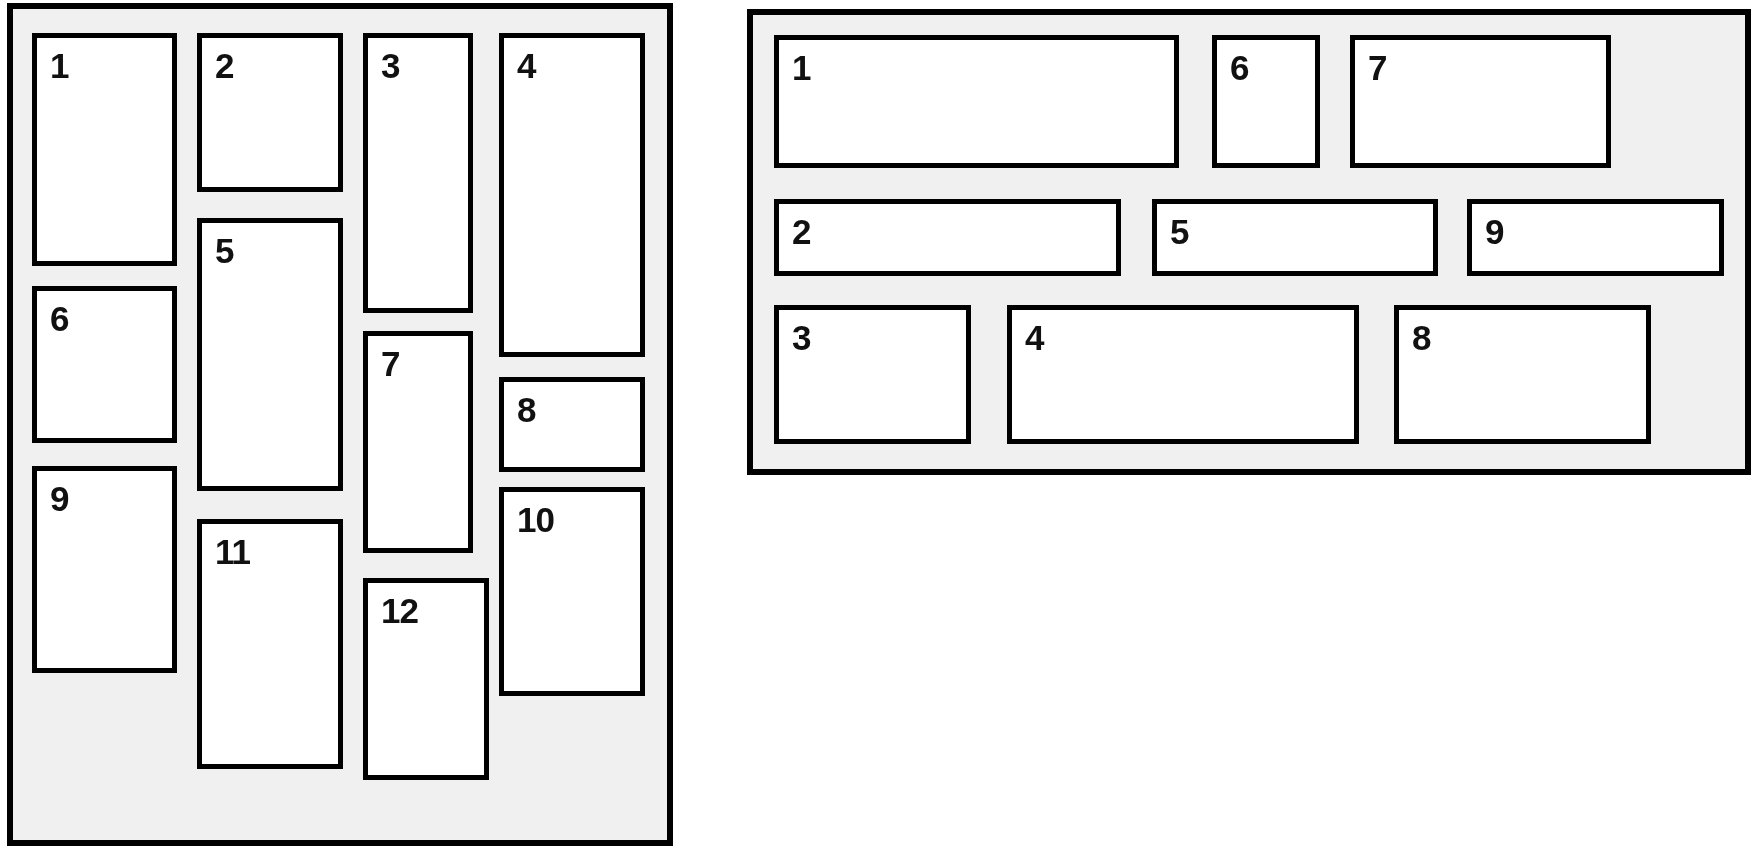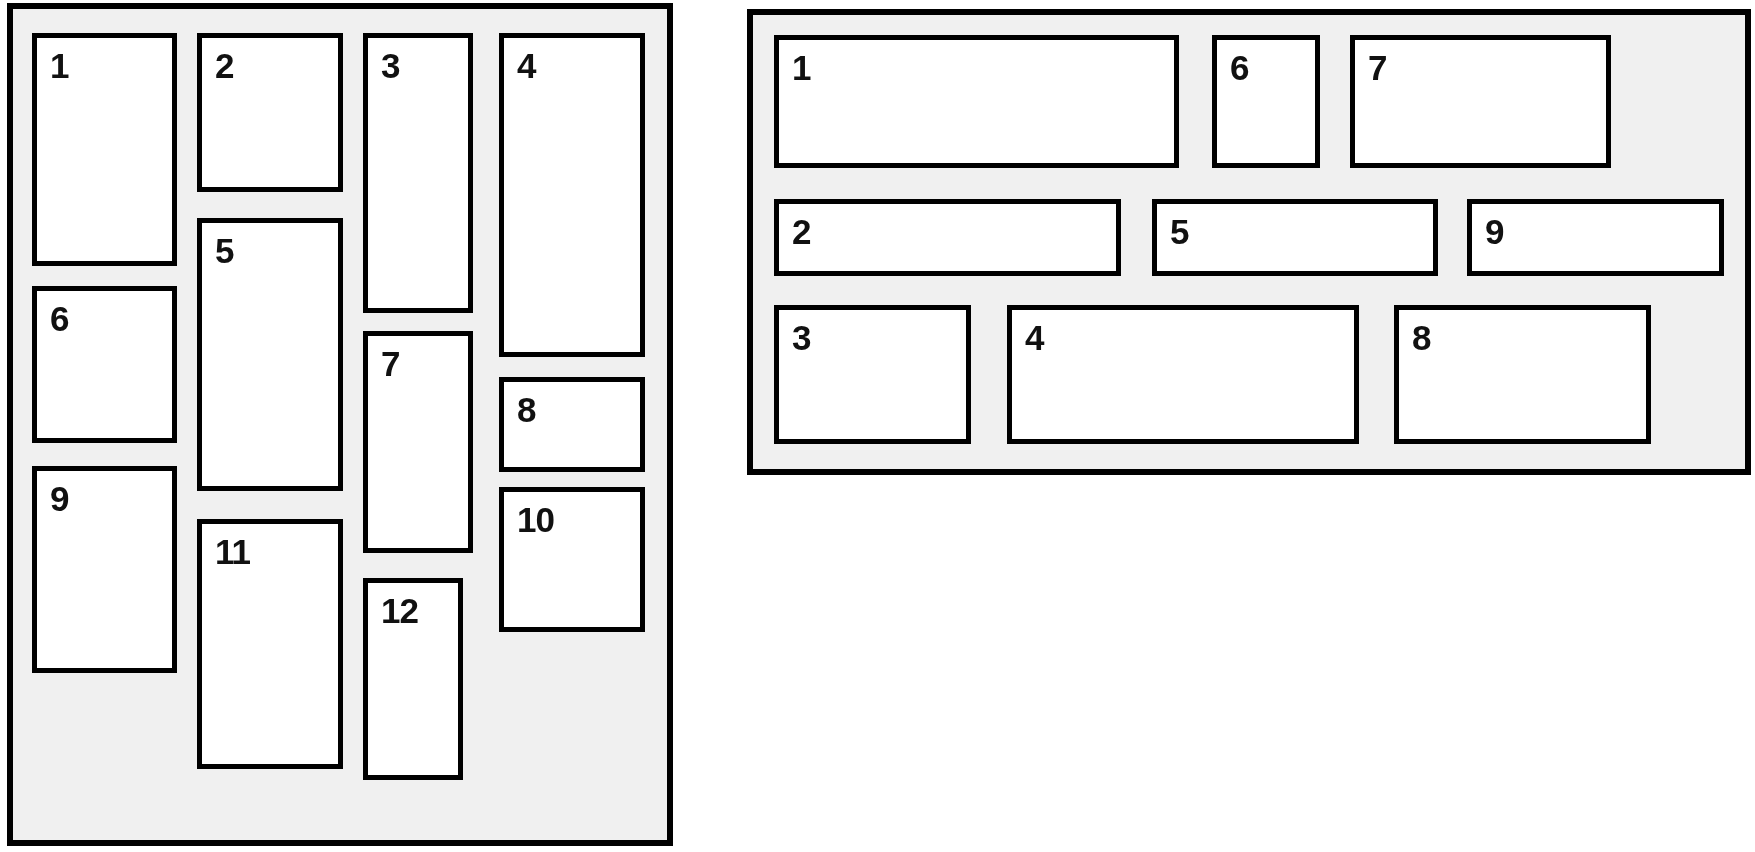--- a/index.html
+++ b/index.html
@@ -66,27 +66,27 @@
       </div>
     <div class="card" style="left:350px; top:322px; width:110px; height:222px;">
         <span class="card-label">7</span>
       </div>
     <div class="card" style="left:486px; top:368px; width:146px; height:95px;">
         <span class="card-label">8</span>
       </div>
     <div class="card" style="left:19px;  top:457px; width:145px; height:207px;">
         <span class="card-label">9</span>
       </div>
-    <div class="card" style="left:486px; top:478px; width:146px; height:145px;">
+    <div class="card" style="left:486px; top:478px; width:146px; height:209px;">
         <span class="card-label">10</span>
       </div>
     <div class="card" style="left:184px; top:510px; width:146px; height:250px;">
         <span class="card-label">11</span>
       </div>
-    <div class="card" style="left:350px; top:569px; width:100px; height:202px;">
+    <div class="card" style="left:350px; top:569px; width:126px; height:202px;">
         <span class="card-label">12</span>
       </div>
   </div>
 
   <div class="panel" style="left:747px; top:9px; width:1004px; height:466px;">
     <div class="card" style="left:21px;  top:20px;  width:405px; height:133px;">
         <span class="card-label">1</span>
       </div>
     <div class="card" style="left:459px; top:20px;  width:108px; height:133px;">
         <span class="card-label">6</span>

